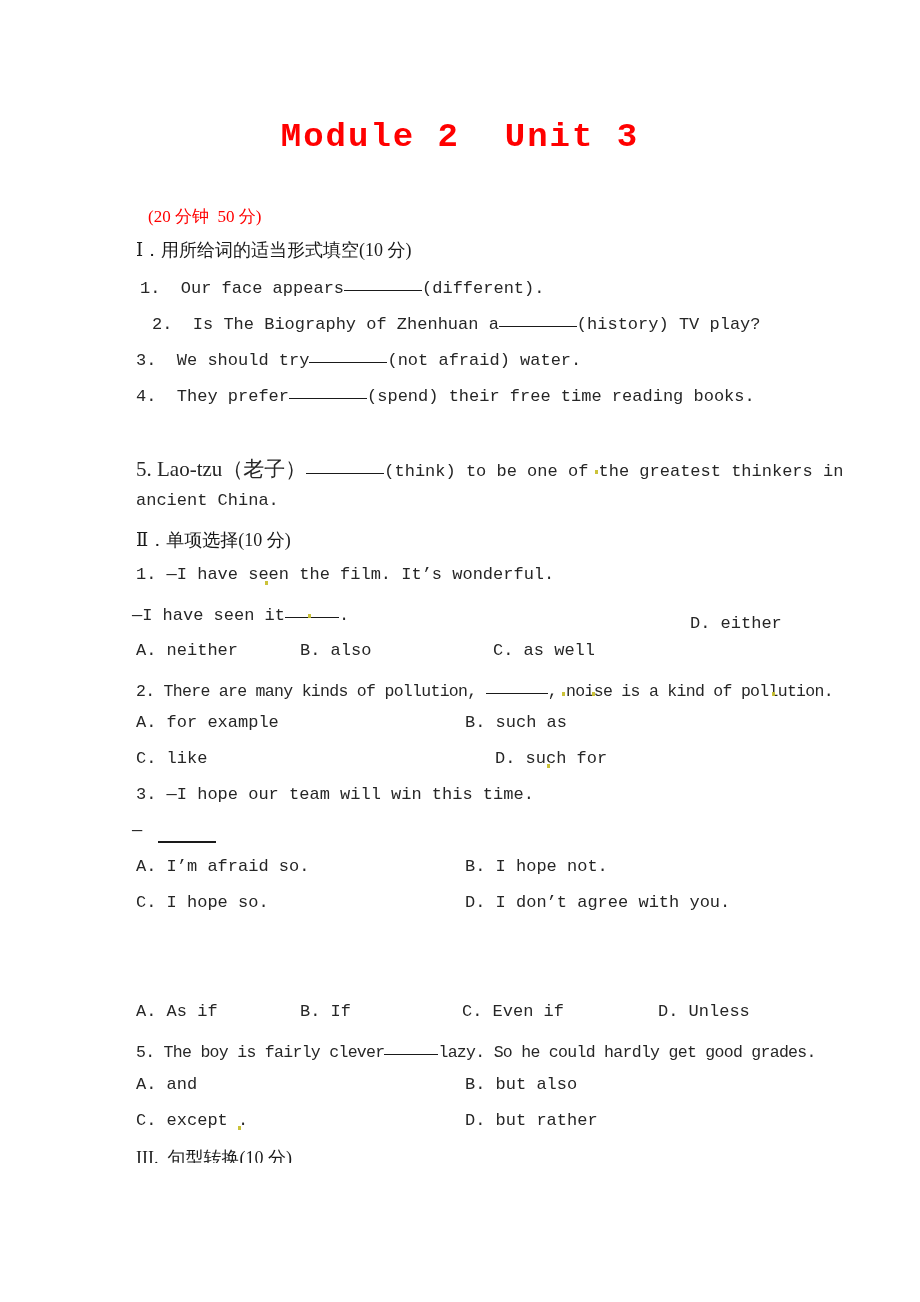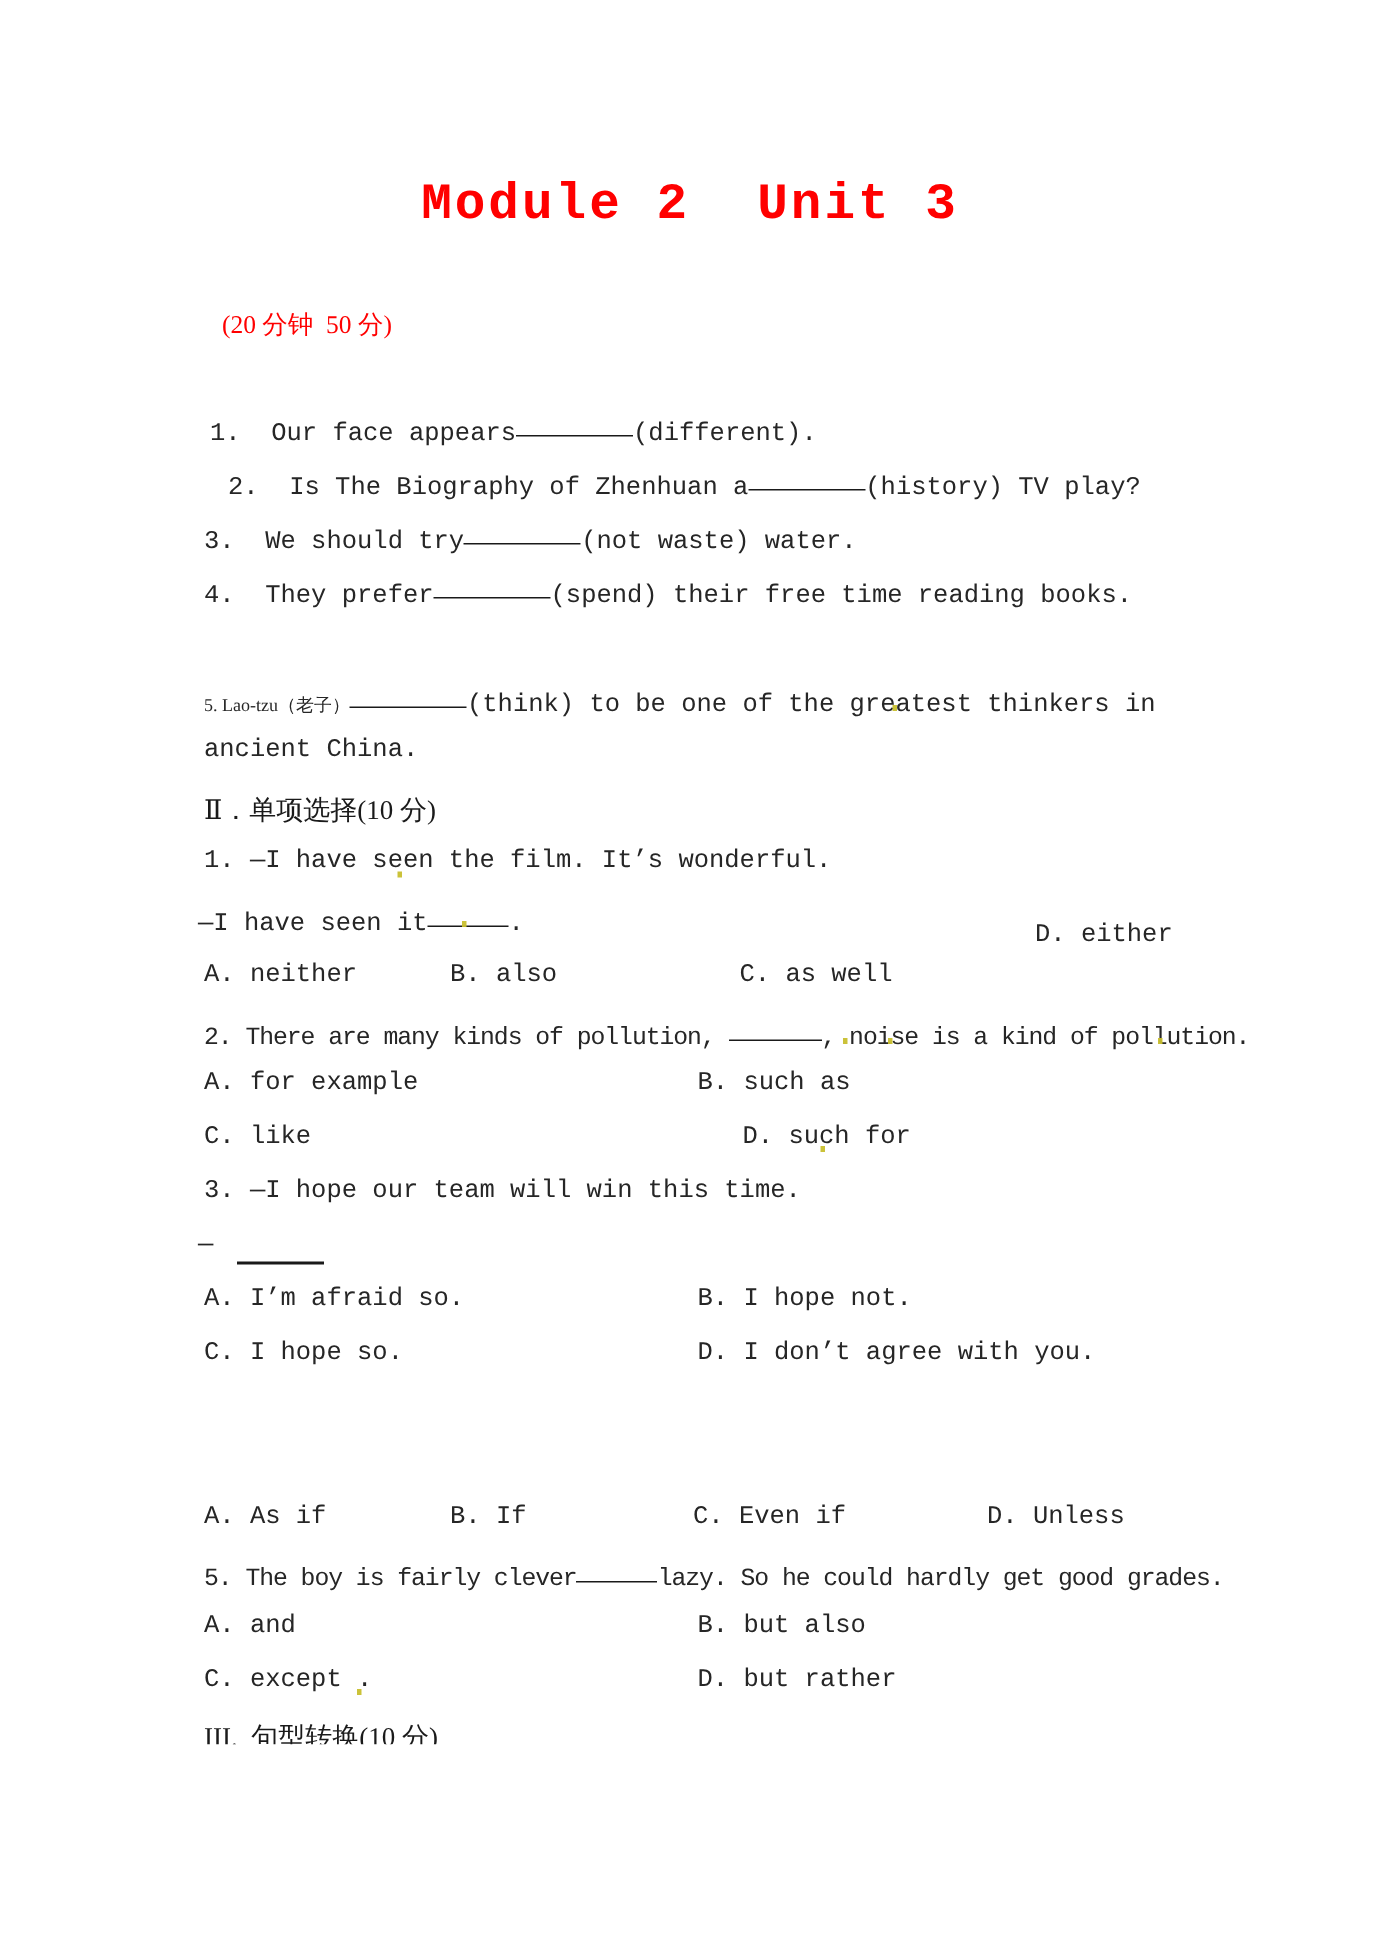--- a/index.html
+++ b/index.html
@@ -64,21 +64,21 @@
   }
   
   .qline.narrow {
     font-size: 16.5px;
     letter-spacing: -0.7px;
   }
 
   
   .han {
     font-family: "Liberation Serif", "DejaVu Serif", serif;
-    font-size: 12px;
+    font-size: 21px;
   }
 
   
   .blank {
     display: inline-block;
     border-bottom: 1.6px solid #1a1a1a;
     vertical-align: 2px;
     height: 0.95em;
   }
   .b-lg { width: 78px; }
@@ -103,26 +103,27 @@
 </style>
 </head>
 <body>
 
 <div id="page">
 
   <div class="doc-title">Module 2  Unit 3</div>
 
   <div class="score-line">(20 分钟  50 分)</div>
 
+  <div class="section-head" style="top:238px;">Ⅰ．用所给词的适当形式填空(10 分)</div>
 
   <div class="qline" style="left:140px; top:274px;"><span>1.  Our face appears</span><span class="blank b-lg"></span><span>(different).</span></div>
 
   <div class="qline" style="left:136px; top:310px;margin-left:16px;"><span>2.  Is The Biography of Zhenhuan a</span><span class="blank b-lg"></span><span>(history) TV play?</span></div>
 
-  <div class="qline" style="left:136px; top:346px;"><span>3.  We should try</span><span class="blank b-lg"></span><span>(not waste) water.</span></div>
+  <div class="qline" style="left:136px; top:346px;"><span>3.  We should try</span><span class="blank b-lg"></span><span>(not afraid) water.</span></div>
 
   <div class="qline" style="left:136px; top:382px;"><span>4.  They prefer</span><span class="blank b-lg"></span><span>(spend) their free time reading books.</span></div>
 
   <div class="qline" style="left:136px; top:455px;"><span class="han">5. Lao-tzu（老子）</span><span class="blank b-lg"></span><span>(think) to be one of the greatest thinkers in</span></div>
   <div class="qline" style="left:136px; top:491px;">ancient China.</div>
   <div class="speck" style="left:595px; top:470px;"></div>
 
   <div class="section-head" style="top:528px;">Ⅱ．单项选择(10 分)</div>
 
   <div class="qline" style="left:136px; top:565px;">1. —I have seen the film. It’s wonderful.</div>

